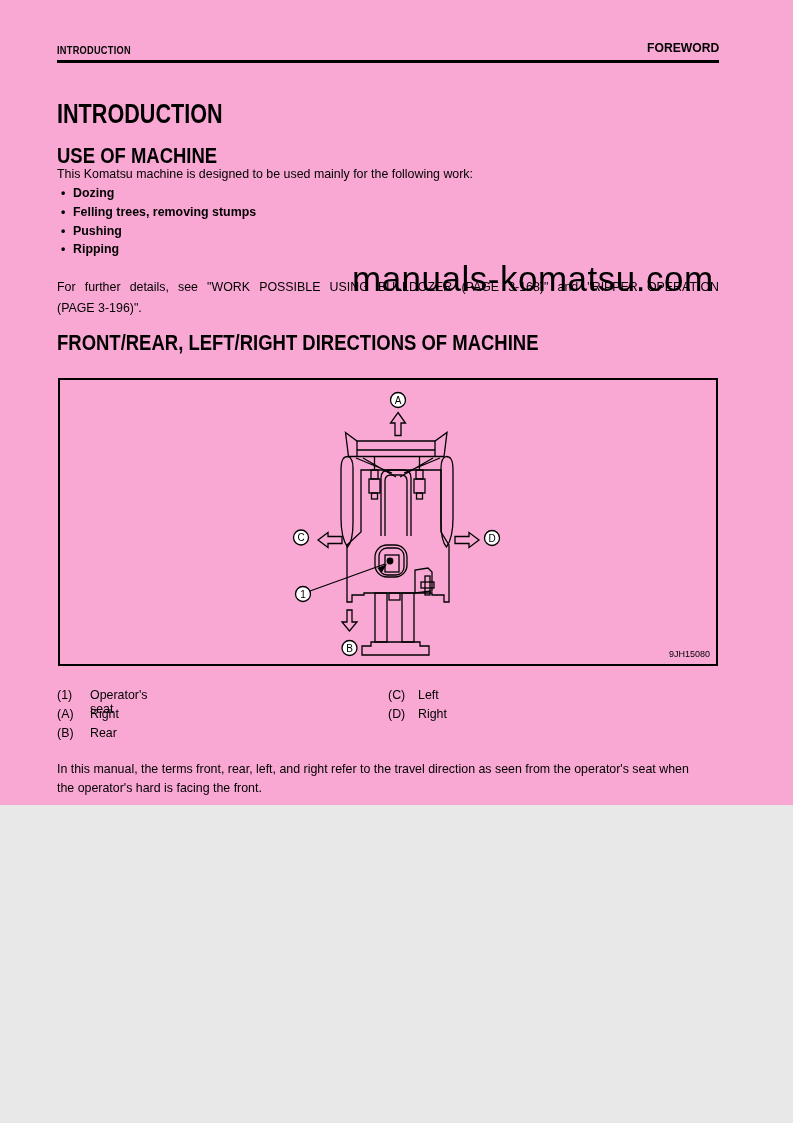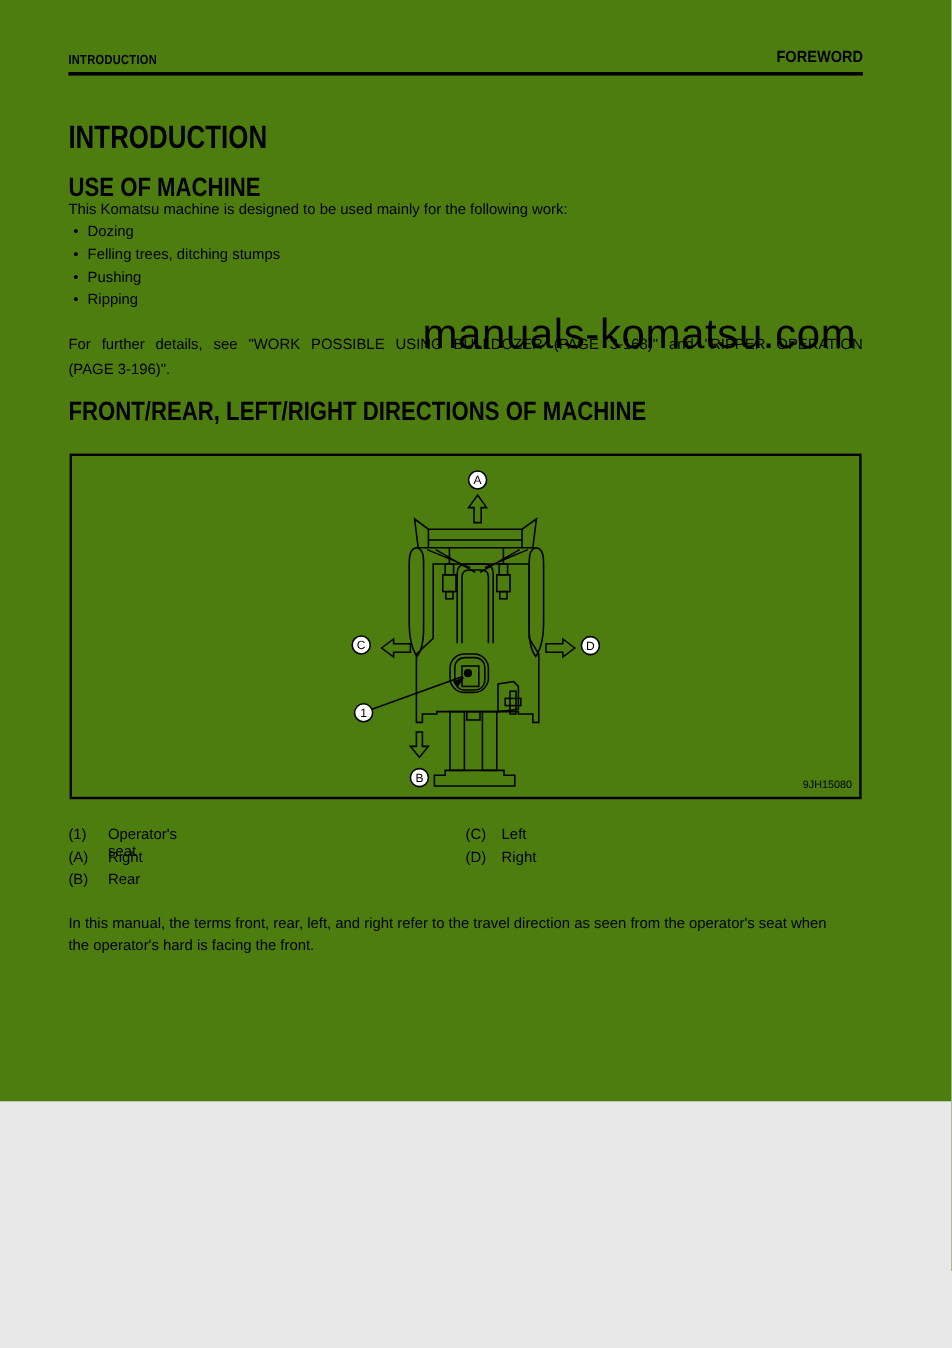--- a/index.html
+++ b/index.html
@@ -1,32 +1,32 @@
 <!DOCTYPE html>
 <html><head>
 <meta charset="utf-8">
 <style>
   html,body{margin:0;padding:0;background:#e8e8e8;}
-  .page{position:relative;width:793px;height:918px;background:#4d7c0f;margin:0 auto;
+  .page{position:relative;width:793px;height:805px;background:#f9a8d4;margin:0 auto;
         font-family:"Liberation Sans",sans-serif;color:#000;overflow:hidden;}
   .abs{position:absolute;}
   .cond{display:inline-block;transform:scaleX(.84);transform-origin:0 50%;white-space:nowrap;}
   .condR{display:inline-block;transform:scaleX(.9);transform-origin:100% 50%;white-space:nowrap;}
   .hdr-left{left:57px;top:44px;font-size:11px;font-weight:bold;letter-spacing:.3px;}
   .hdr-right{right:74px;top:40px;font-size:13.5px;font-weight:bold;}
   .hdr-rule{left:57px;top:60px;width:662px;height:3px;background:#000;}
   .doc-title{left:57px;top:99px;font-size:27px;font-weight:bold;}
   .doc-title .cond{transform:scaleX(.8);}
   .h2{font-size:22px;font-weight:bold;left:57px;}
   .h2-use{top:143px;}
   .h2-dir{top:330px;}
   .body-text{font-size:12.4px;line-height:19px;}
   .lead{left:57px;top:165px;width:670px;}
   .bullets{left:57px;top:184px;width:670px;}
-  .bullet-row{position:relative;padding-left:16px;height:18.8px;line-height:18.8px;}
+  .bullet-row{position:relative;padding-left:16px;height:18.8px;line-height:18.8px;font-weight:bold;}
   .bullet-row::before{content:"\2022";position:absolute;left:4px;top:0;}
   .details1{left:57px;top:277px;width:662px;line-height:21px;text-align:justify;text-align-last:justify;}
   .details2{left:57px;top:298px;width:662px;line-height:21px;}
   .watermark{left:352px;top:259px;font-size:35px;color:#000;z-index:5;white-space:nowrap;letter-spacing:.5px;}
   .figure{left:58px;top:378px;width:660px;height:288px;border:2px solid #000;box-sizing:border-box;}
   .legend{font-size:12.4px;}
   .lg-key{position:absolute;left:57px;}
   .lg-val{position:absolute;left:90px;}
   .lg-key2{position:absolute;left:388px;}
   .lg-val2{position:absolute;left:418px;}
@@ -44,21 +44,21 @@
   <div class="abs hdr-right"><span class="condR">FOREWORD</span></div>
   <div class="abs hdr-rule"></div>
 
   <div class="abs doc-title"><span class="cond">INTRODUCTION</span></div>
 
   <div class="abs h2 h2-use"><span class="cond">USE OF MACHINE</span></div>
   <div class="abs body-text lead">This Komatsu machine is designed to be used mainly for the following work:</div>
 
   <div class="abs body-text bullets">
     <div class="bullet-row">Dozing</div>
-    <div class="bullet-row">Felling trees, ditching stumps</div>
+    <div class="bullet-row">Felling trees, removing stumps</div>
     <div class="bullet-row">Pushing</div>
     <div class="bullet-row">Ripping</div>
   </div>
 
   <div class="abs body-text details1">For further details, see "WORK POSSIBLE USING BULLDOZER (PAGE 3-168)" and "RIPPER OPERATION</div>
   <div class="abs body-text details2">(PAGE 3-196)".</div>
 
   <div class="abs watermark">manuals-komatsu.com</div>
 
   <div class="abs h2 h2-dir"><span class="cond">FRONT/REAR, LEFT/RIGHT DIRECTIONS OF MACHINE</span></div>

